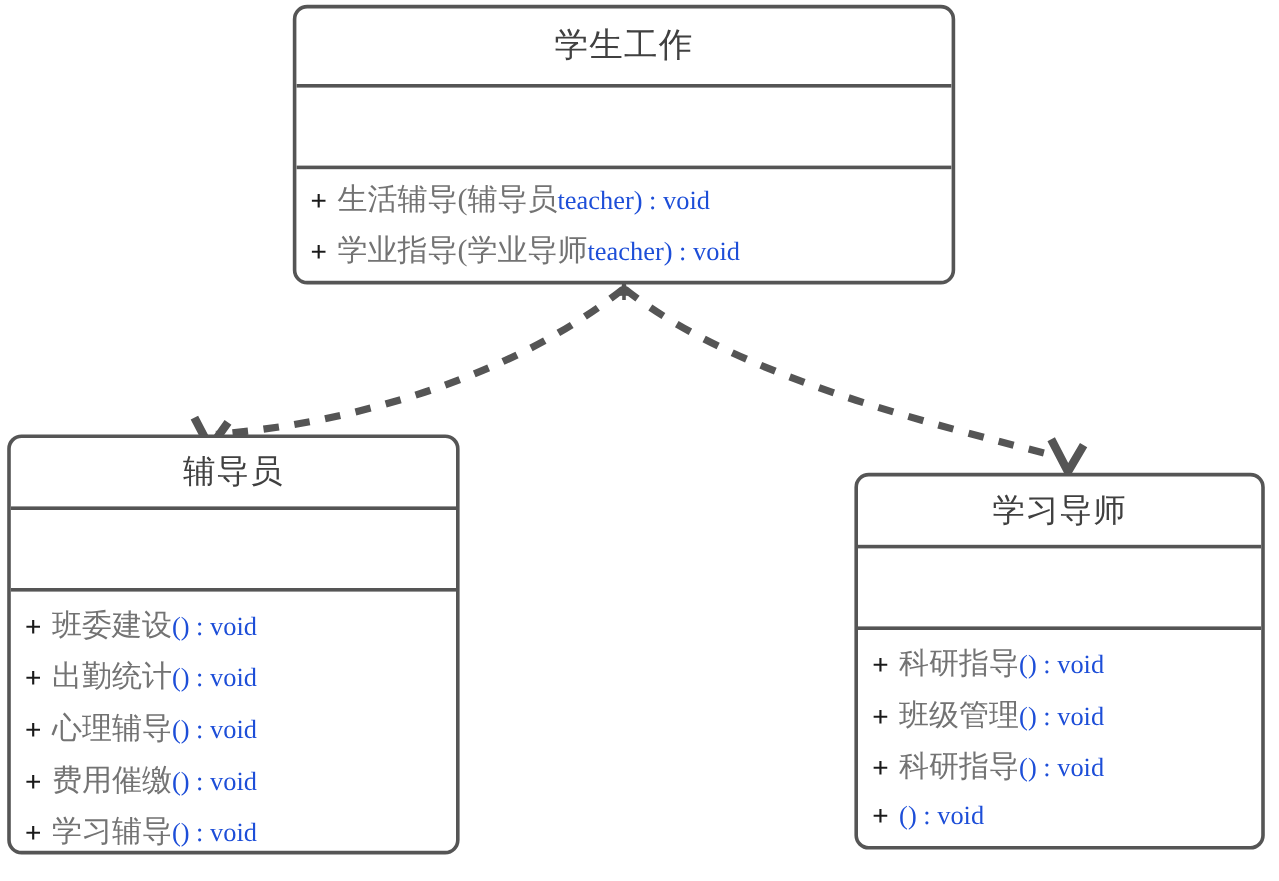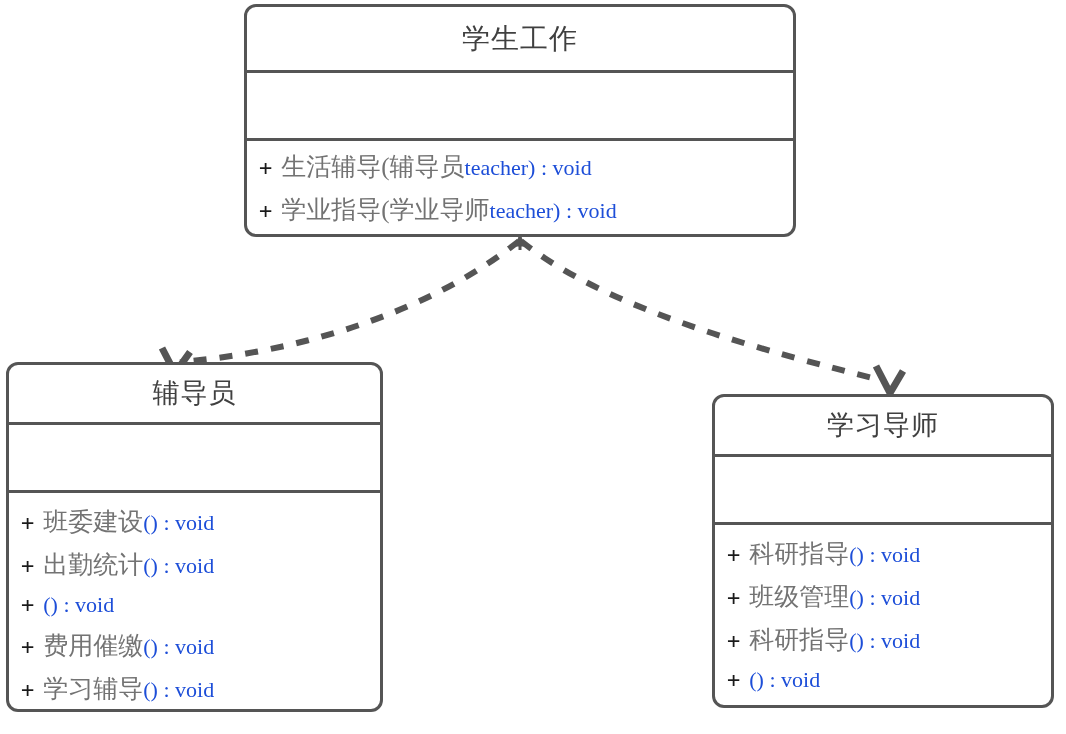--- a/index.html
+++ b/index.html
@@ -157,20 +157,21 @@
         <span class="op-sig">班委建设</span>
         <span class="op-mono">() : void</span>
       </div>
       <div class="op-line">
         <span class="op-vis">+</span>
         <span class="op-sig">出勤统计</span>
         <span class="op-mono">() : void</span>
       </div>
       <div class="op-line">
         <span class="op-vis">+</span>
+        <span class="op-sig">心理辅导</span>
         <span class="op-mono">() : void</span>
       </div>
       <div class="op-line">
         <span class="op-vis">+</span>
         <span class="op-sig">费用催缴</span>
         <span class="op-mono">() : void</span>
       </div>
       <div class="op-line">
         <span class="op-vis">+</span>
         <span class="op-sig">学习辅导</span>

